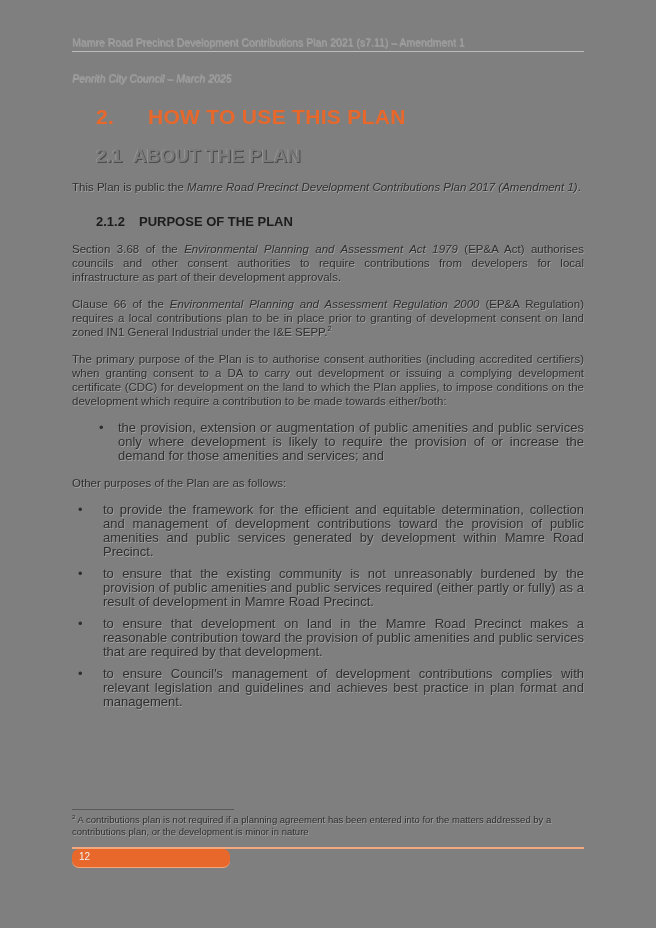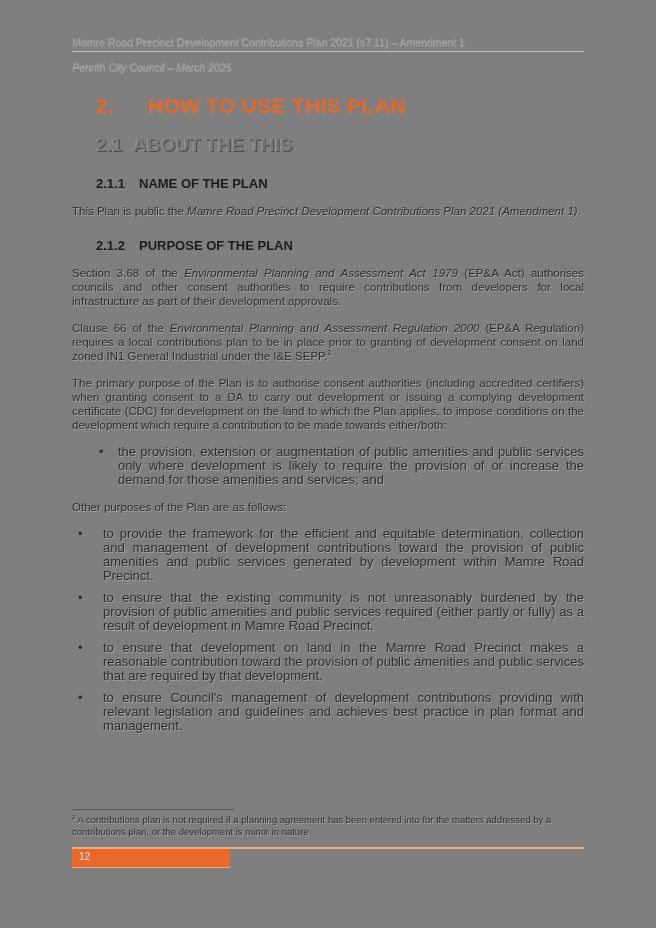--- a/index.html
+++ b/index.html
@@ -15,21 +15,21 @@
   }
   .emboss { text-shadow:0.7px 0.7px 0 rgba(255,255,255,0.30); }
 
   
   .doc-header { font-size:10.5px; line-height:13px; color:#9d9d9d; }
   .doc-header .line1 {
     border-bottom:1px solid #bdbdbd;
     padding-bottom:2px;
     text-shadow:0.6px 0.6px 0 rgba(255,255,255,0.25);
   }
-  .doc-header .line2 { margin-top:9px; text-shadow:0.6px 0.6px 0 rgba(255,255,255,0.25);font-style:italic; }
+  .doc-header .line2 { margin-top:20px; text-shadow:0.6px 0.6px 0 rgba(255,255,255,0.25);font-style:italic; }
 
   
   .h1 { display:flex; margin:20px 0 0 24px; font-size:21px; font-weight:bold; color:#e8682b; letter-spacing:0.3px; }
   .h1 .num { width:52px; flex:0 0 52px; }
   .h2 { display:flex; margin:16px 0 0 24px; font-size:19px; font-weight:bold;
         color:#7a7a7a;
         text-shadow:1px 1px 0 rgba(35,35,35,0.55), -0.5px -0.5px 0 rgba(235,235,235,0.35); }
   .h2 .num { width:37px; flex:0 0 37px; }
   .h3 { display:flex; margin:20px 0 0 24px; font-size:13px; font-weight:bold; color:#1c1c1c; }
   .h3 .num { width:43px; flex:0 0 43px; }
@@ -60,48 +60,45 @@
   .footnote { margin-top:4px; font-size:9.5px; line-height:12px; text-align:left; }
   .footer-rule { margin-top:9px; height:2px; background:#f2a77c; }
   .page-num-box {
     width:158px; height:19px;
     background:#e8682b;
     border-bottom:1px solid #f2a77c;
     box-sizing:border-box;
     padding:2px 0 0 7px;
     color:#efefef;
     font-size:10px;
+    border-radius:7px;
   }
 </style>
 </head>
 <body>
 
 <div class="page">
 
   <div class="doc-header">
     <div class="line1">Mamre Road Precinct Development Contributions Plan 2021 (s7.11) – Amendment 1</div>
     <div class="line2">Penrith City Council – March 2025</div>
   </div>
 
   <div class="h1">
     <span class="num">2.</span>
     <span>HOW TO USE THIS PLAN</span>
   </div>
 
   <div class="h2">
     <span class="num">2.1</span>
-    <span>ABOUT THE THIS</span>
+    <span>ABOUT THE PLAN</span>
   </div>
 
-  <div class="h3">
-    <span class="num">2.1.1</span>
-    <span>NAME OF THE PLAN</span>
-  </div>
 
-  <p class="body emboss"><span>This Plan is public the </span><span class="italic">Mamre Road Precinct Development Contributions Plan 2021 (Amendment 1)</span><span>.</span></p>
+  <p class="body emboss"><span>This Plan is public the </span><span class="italic">Mamre Road Precinct Development Contributions Plan 2017 (Amendment 1)</span><span>.</span></p>
 
   <div class="h3">
     <span class="num">2.1.2</span>
     <span>PURPOSE OF THE PLAN</span>
   </div>
 
   <p class="body emboss"><span>Section 3.68 of the </span><span class="italic">Environmental Planning and Assessment Act 1979</span><span> (EP&amp;A Act) authorises councils and other consent authorities to require contributions from developers for local infrastructure as part of their development approvals.</span></p>
 
   <p class="body emboss"><span>Clause 66 of the </span><span class="italic">Environmental Planning and Assessment Regulation 2000</span><span> (EP&amp;A Regulation) requires a local contributions plan to be in place prior to granting of development consent on land zoned IN1 General Industrial under the I&amp;E SEPP.</span><sup>2</sup></p>
 
@@ -124,21 +121,21 @@
     <div class="bitem">
       <span class="bullet"></span>
       <span class="btxt emboss">to ensure that the existing community is not unreasonably burdened by the provision of public amenities and public services required (either partly or fully) as a result of development in Mamre Road Precinct.</span>
     </div>
     <div class="bitem">
       <span class="bullet"></span>
       <span class="btxt emboss">to ensure that development on land in the Mamre Road Precinct makes a reasonable contribution toward the provision of public amenities and public services that are required by that development.</span>
     </div>
     <div class="bitem">
       <span class="bullet"></span>
-      <span class="btxt emboss">to ensure Council's management of development contributions providing with relevant legislation and guidelines and achieves best practice in plan format and management.</span>
+      <span class="btxt emboss">to ensure Council's management of development contributions complies with relevant legislation and guidelines and achieves best practice in plan format and management.</span>
     </div>
   </div>
 
   <div class="footer-area">
     <div class="footnote-rule"></div>
     <div class="footnote emboss"><sup>2</sup><span> A contributions plan is not required if a planning agreement has been entered into for the matters addressed by a contributions plan, or the development is minor in nature</span></div>
     <div class="footer-rule"></div>
     <div class="page-num-box">
       <span>12</span>
     </div>

